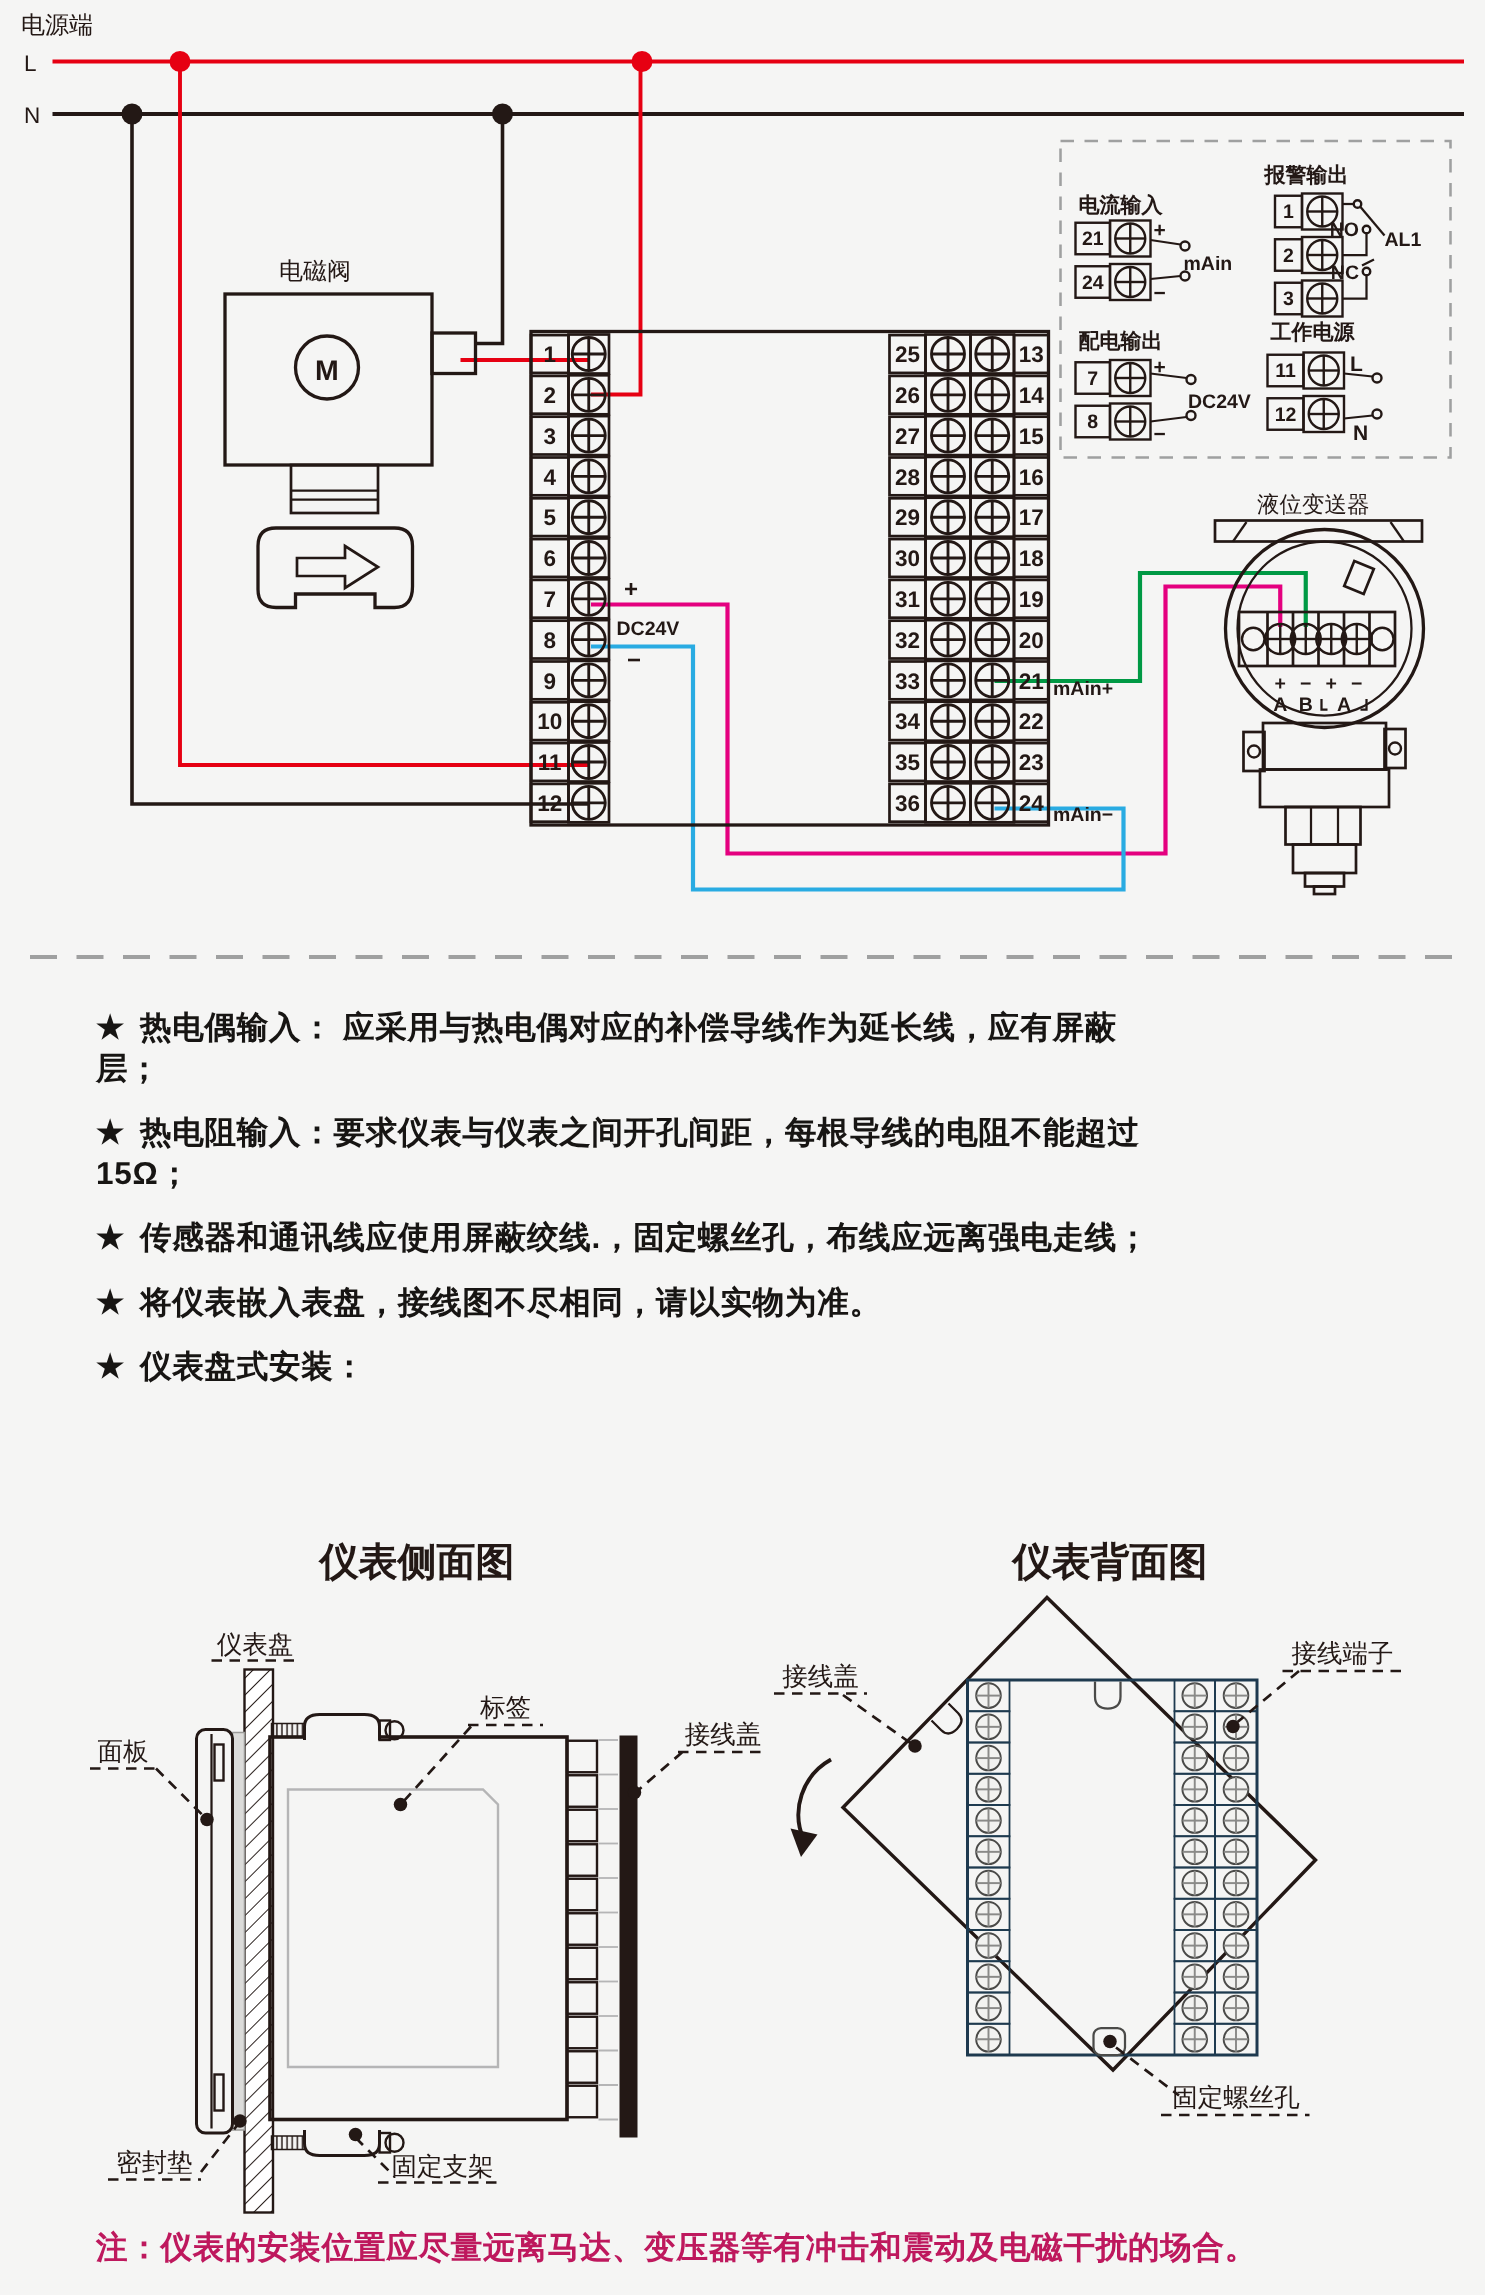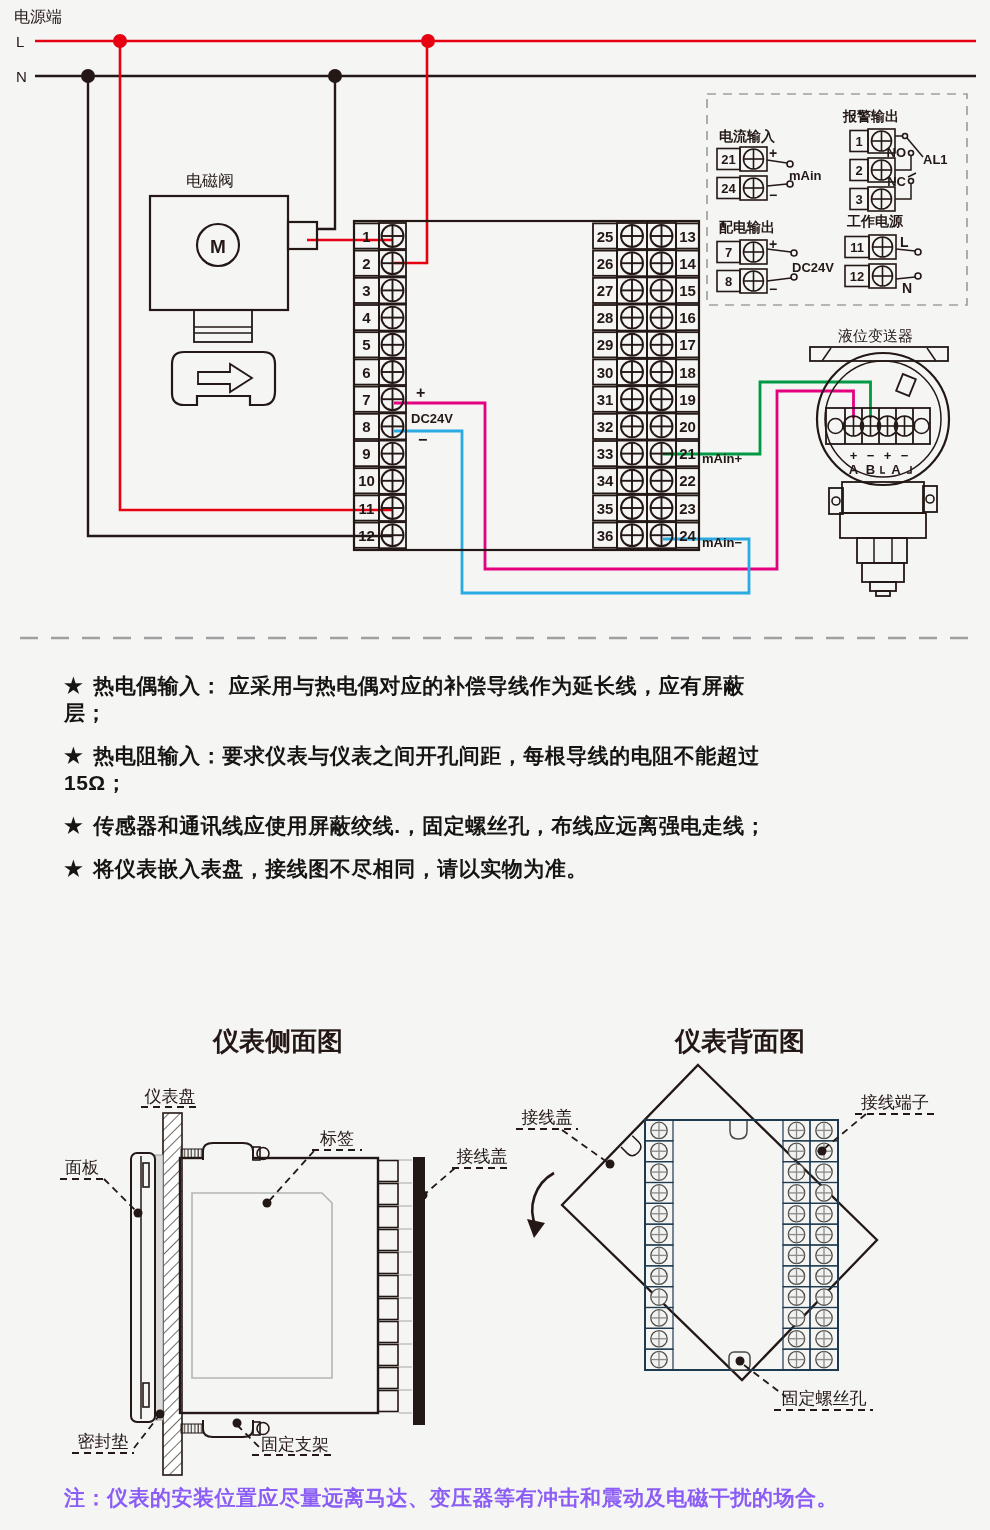--- a/index.html
+++ b/index.html
@@ -47,21 +47,21 @@
   .title{font-size:26px;font-weight:bold;font-family:"Liberation Serif",serif;text-anchor:middle;}
   .tmini{font-size:13px;font-weight:bold;text-anchor:middle;}
   
   .notes{position:absolute;left:0;top:672px;width:804px;}
   .bullet{margin:0 30px 16px 64px;font-size:21px;line-height:27px;font-weight:bold;
     color:#171513;letter-spacing:0.5px;}
   .star{margin-right:10px;}
   .para{margin:24px 34px 0 38px;font-size:21px;line-height:34px;font-weight:bold;
     color:#171513;text-indent:2em;letter-spacing:0.5px;}
   .footnote{position:absolute;left:64px;top:1484px;width:900px;font-size:21px;
-    font-weight:bold;color:#8b5cf6;letter-spacing:0.5px;}
+    font-weight:bold;color:#be185d;letter-spacing:0.5px;}
 </style>
 </head>
 <body>
 
 <div class="canvas">
 
   <svg id="wiring-svg" width="990" height="650" viewBox="0 0 990 650" style="top:0;">
 
     <text class="t16" x="14" y="22">电源端</text>
     <text class="t15" x="16" y="47" fill="#e60012">L</text>
@@ -547,20 +547,21 @@
     </g>
 
     <line class="dash-sep" x1="20" y1="638" x2="975" y2="638"></line>
   </svg>
 
   <div class="notes">
     <div class="bullet"><span class="star">★</span><span>热电偶输入： 应采用与热电偶对应的补偿导线作为延长线，应有屏蔽层；</span></div>
     <div class="bullet"><span class="star">★</span><span>热电阻输入：要求仪表与仪表之间开孔间距，每根导线的电阻不能超过15Ω；</span></div>
     <div class="bullet"><span class="star">★</span><span>传感器和通讯线应使用屏蔽绞线.，固定螺丝孔，布线应远离强电走线；</span></div>
     <div class="bullet"><span class="star">★</span><span>将仪表嵌入表盘，接线图不尽相同，请以实物为准。</span></div>
+    <div class="bullet"><span class="star">★</span><span>仪表盘式安装：</span></div>
   </div>
 
   <svg id="install-svg" width="990" height="475" viewBox="0 0 990 475" style="top:1010px;">
 
     <g>
       <text class="title" x="278" y="40">仪表侧面图</text>
       <defs>
         <pattern id="hatch" width="8" height="8" patternTransform="rotate(45)" patternUnits="userSpaceOnUse">
           <line x1="0" y1="0" x2="0" y2="8" stroke="#231815" stroke-width="1.3"></line>
         </pattern>

